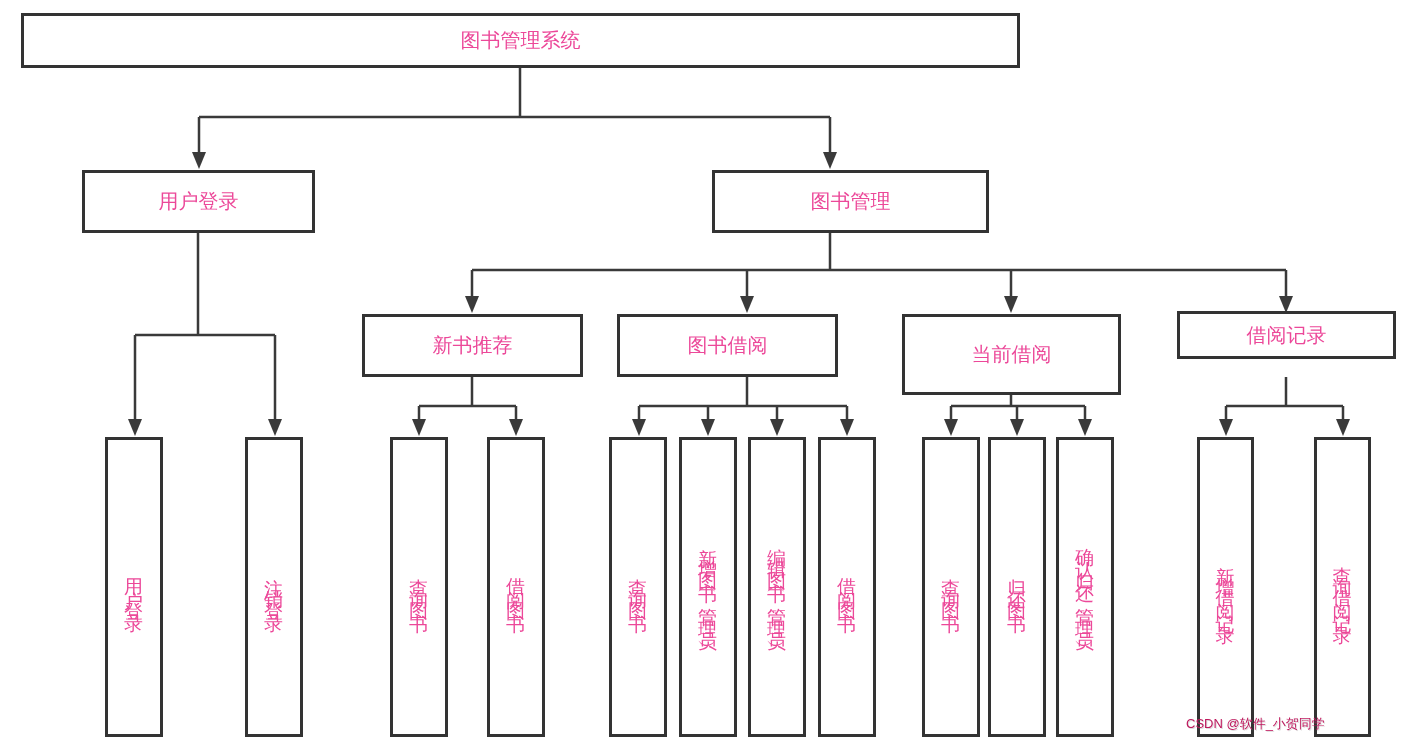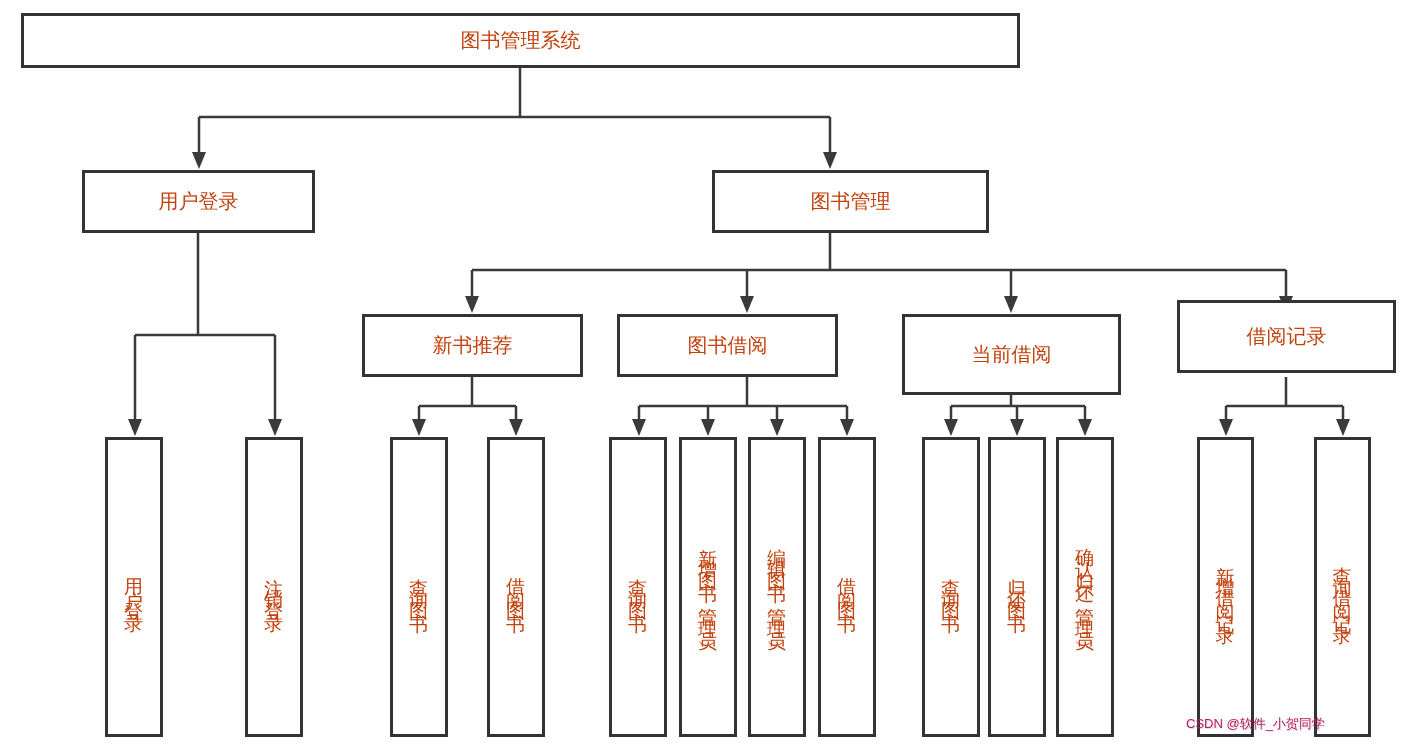--- a/index.html
+++ b/index.html
@@ -10,40 +10,40 @@
     font-family:"Liberation Sans", sans-serif;
     overflow:hidden;
   }
   .connectors { position:absolute; left:0; top:0; width:1405px; height:747px; }
   .box {
     position:absolute;
     background:#ffffff;
     border:3px solid #333333;
     box-sizing:border-box;
     display:flex; align-items:center; justify-content:center;
-    color:#c2410c;
+    color:#ec4899;
   }
   .hbox { font-size:20px; }
   .vbox span {
     writing-mode:vertical-rl;
     text-orientation:mixed;
     font-size:19px;
     letter-spacing:12px;
     line-height:1;
   }
   
   #b-root            { left:21px;  top:13px;  width:999px; height:55px; }
   
   #b-user-login      { left:82px;  top:170px; width:233px; height:63px; }
   #b-book-mgmt       { left:712px; top:170px; width:277px; height:63px; }
   
   #b-new-book-rec    { left:362px;  top:314px; width:221px; height:63px; }
   #b-book-borrow     { left:617px;  top:314px; width:221px; height:63px; }
   #b-current-borrow  { left:902px;  top:314px; width:219px; height:81px; }
-  #b-borrow-record   { left:1177px; top:300px; width:219px; height:73px;text-align:center; }
+  #b-borrow-record   { left:1177px; top:311px; width:219px; height:48px;text-align:center; }
   
   .leaf { top:437px; height:300px; width:58px; }
   #l-user-login      { left:105px; }
   #l-logout          { left:245px; }
   #l-query-book-rec  { left:390px; }
   #l-borrow-book-rec { left:487px; }
   #l-query-book-bor  { left:609px; }
   #l-add-book        { left:679px; }
   #l-edit-book       { left:748px; }
   #l-borrow-book-bor { left:818px; }

